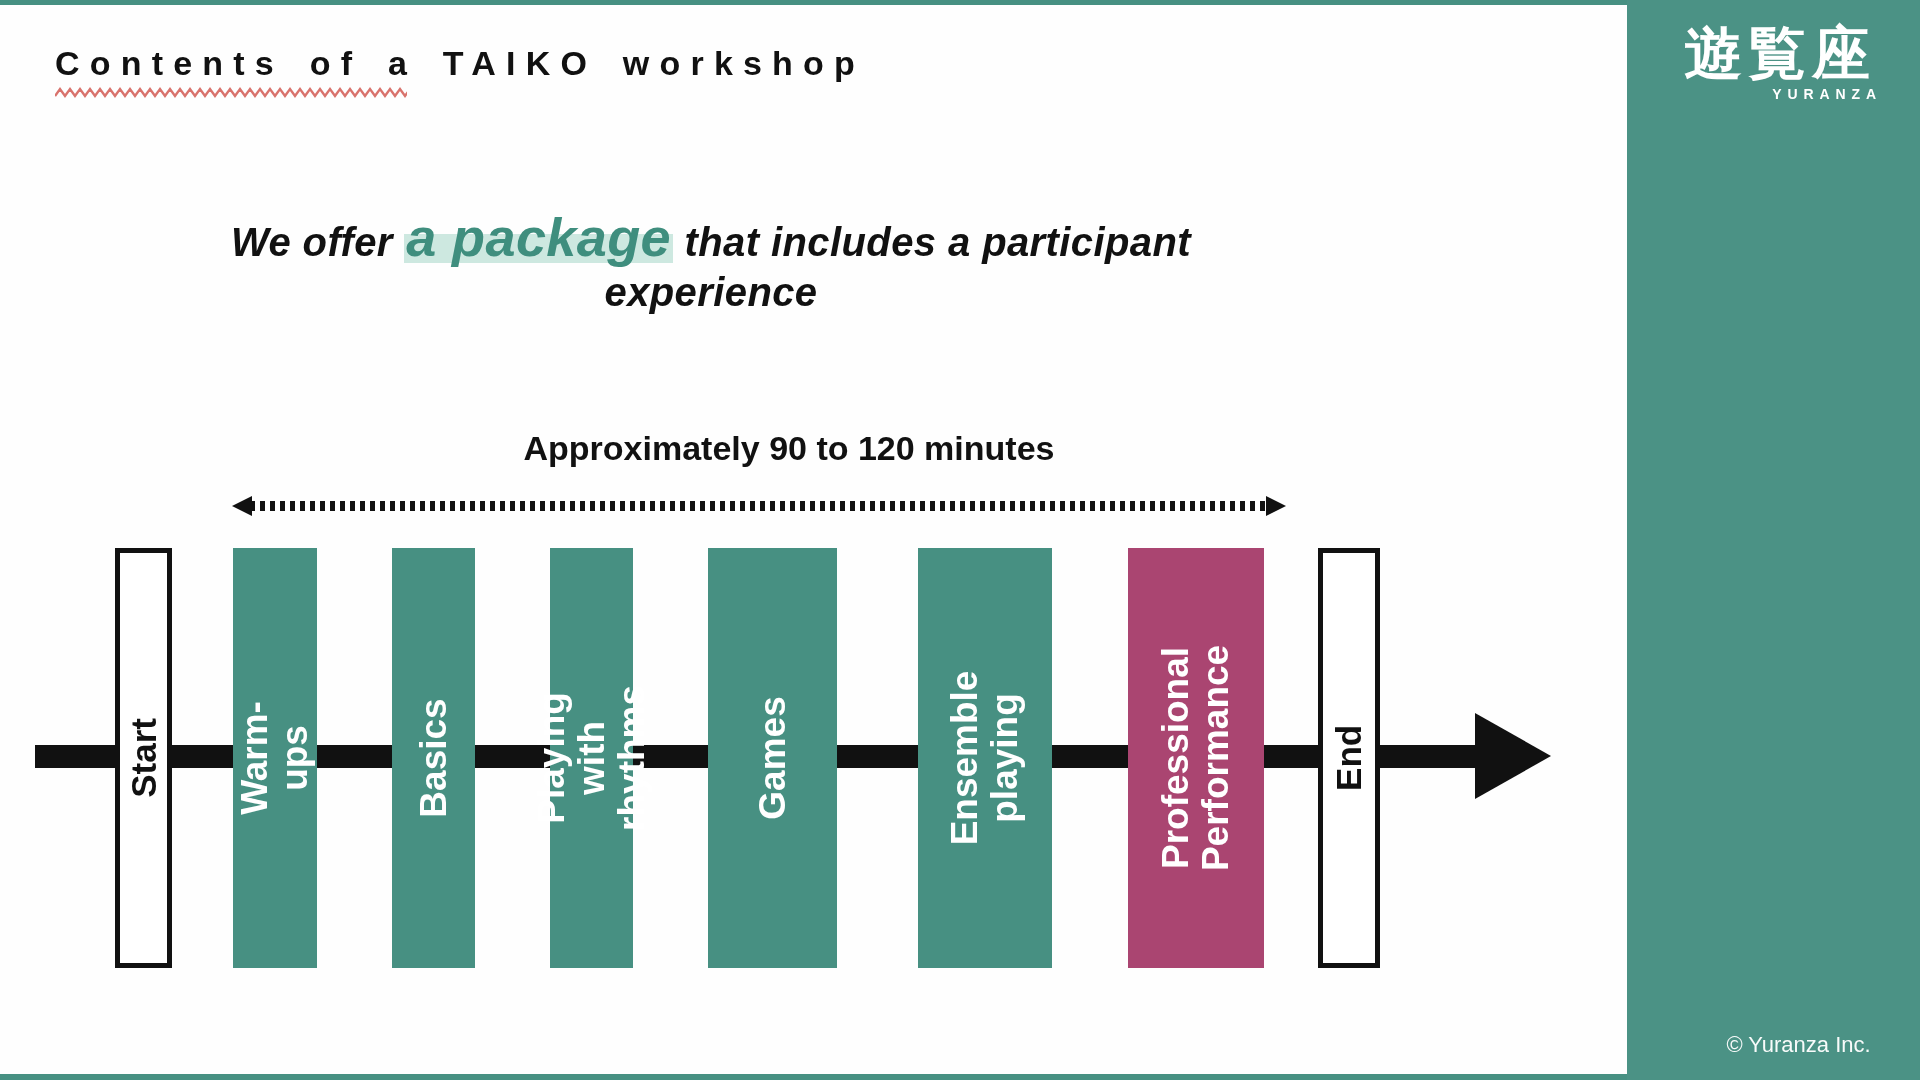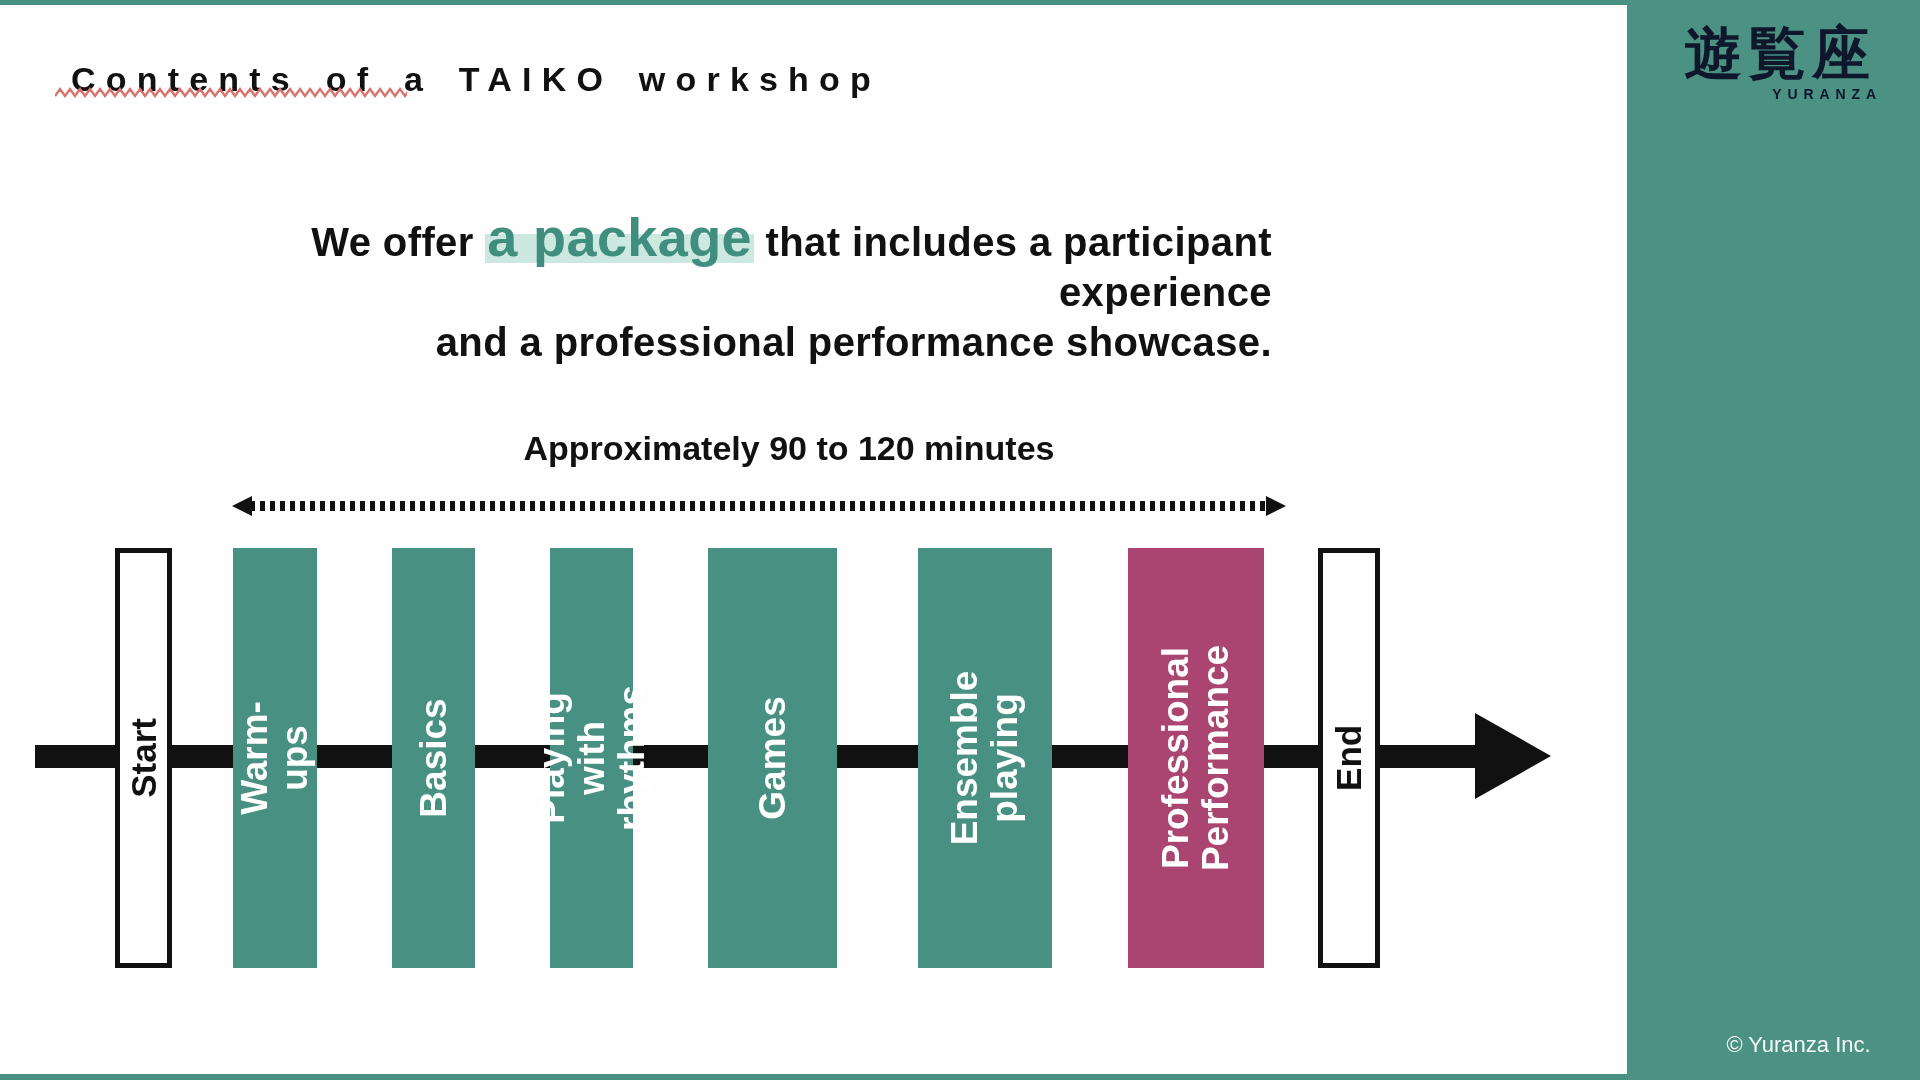--- a/index.html
+++ b/index.html
@@ -27,23 +27,24 @@
   .page-title{
     position:absolute;left:55px;top:44px;
     font-size:34px;font-weight:bold;
     letter-spacing:0.30em;word-spacing:0.18em;
     white-space:nowrap;
   }
   .title-underline{position:absolute;left:55px;top:86px;width:352px;height:14px;}
 
   .intro{
     position:absolute;left:150px;top:212px;width:1122px;
-    text-align:right;
+    text-align:center;
     font-size:40px;font-weight:bold;line-height:50px;
     letter-spacing:0.01em;
+    font-style:italic;
   }
   .intro .hl{
     color:var(--accent-text);
     font-size:54px;
     background:linear-gradient(180deg, rgba(0,0,0,0) 45%, var(--highlight) 45%, var(--highlight) 94%, rgba(0,0,0,0) 94%);
     padding:0 2px;
   }
 
   .duration-label{
     position:absolute;left:262px;top:429px;width:1054px;
@@ -87,21 +88,21 @@
   .step .v-label{font-size:37px;color:#ffffff;}
   .step.showcase{background:var(--magenta);}
   .step:nth-child(1){left:233px;width:84px;}
   .step:nth-child(2){left:392px;width:83px;}
   .step:nth-child(3){left:550px;width:83px;}
   .step:nth-child(4){left:708px;width:129px;}
   .step:nth-child(5){left:918px;width:134px;}
   .step:nth-child(6){left:1128px;width:136px;}
 
   .sidebar{position:absolute;left:1627px;top:0;width:293px;height:1080px;background:var(--sidebar);}
-  .logo{position:absolute;top:22px;right:44px;text-align:right;color:#0f172a;}
+  .logo{position:absolute;top:22px;right:44px;text-align:right;color:#ffffff;}
   .logo .wordmark{
     font-size:58px;line-height:62px;letter-spacing:6px;
     font-weight:bold;white-space:nowrap;
   }
   .logo .subtitle{
     font-size:14px;font-weight:bold;letter-spacing:0.42em;
     margin-top:2px;margin-right:-0.42em;
   }
   .copyright{
     position:absolute;left:0;top:1032px;width:343px;
@@ -109,30 +110,29 @@
   }
 </style>
 </head>
 <body>
 
 <div class="slide">
 
   <div class="edge-strip top"></div>
   <div class="edge-strip bottom"></div>
 
-  <h1 class="page-title" style="margin:16px;">Contents of a TAIKO workshop</h1>
+  <h1 class="page-title" style="margin:0;">Contents of a TAIKO workshop</h1>
   <div class="title-underline">
     <svg width="352" height="14">
         <path d="M0 10 L5 3 L10 10 L15 3 L20 10 L25 3 L30 10 L35 3 L40 10 L45 3 L50 10 L55 3 L60 10 L65 3 L70 10 L75 3 L80 10 L85 3 L90 10 L95 3 L100 10 L105 3 L110 10 L115 3 L120 10 L125 3 L130 10 L135 3 L140 10 L145 3 L150 10 L155 3 L160 10 L165 3 L170 10 L175 3 L180 10 L185 3 L190 10 L195 3 L200 10 L205 3 L210 10 L215 3 L220 10 L225 3 L230 10 L235 3 L240 10 L245 3 L250 10 L255 3 L260 10 L265 3 L270 10 L275 3 L280 10 L285 3 L290 10 L295 3 L300 10 L305 3 L310 10 L315 3 L320 10 L325 3 L330 10 L335 3 L340 10 L345 3 L350 10 L355 3 L360 10" fill="none" stroke="#d9736d" stroke-width="2.4"></path>
       </svg>
   </div>
 
   <div class="intro">
     <span>We offer </span><span class="hl">a package</span><span> that includes a participant experience</span><br>
-    <span>and a professional performance showcase.</span>
   </div>
 
   <div class="duration-label">Approximately 90 to 120 minutes</div>
 
   <div class="range-arrow">
     <div class="tri left"></div>
     <div class="dashes"></div>
     <div class="tri right"></div>
   </div>
 

